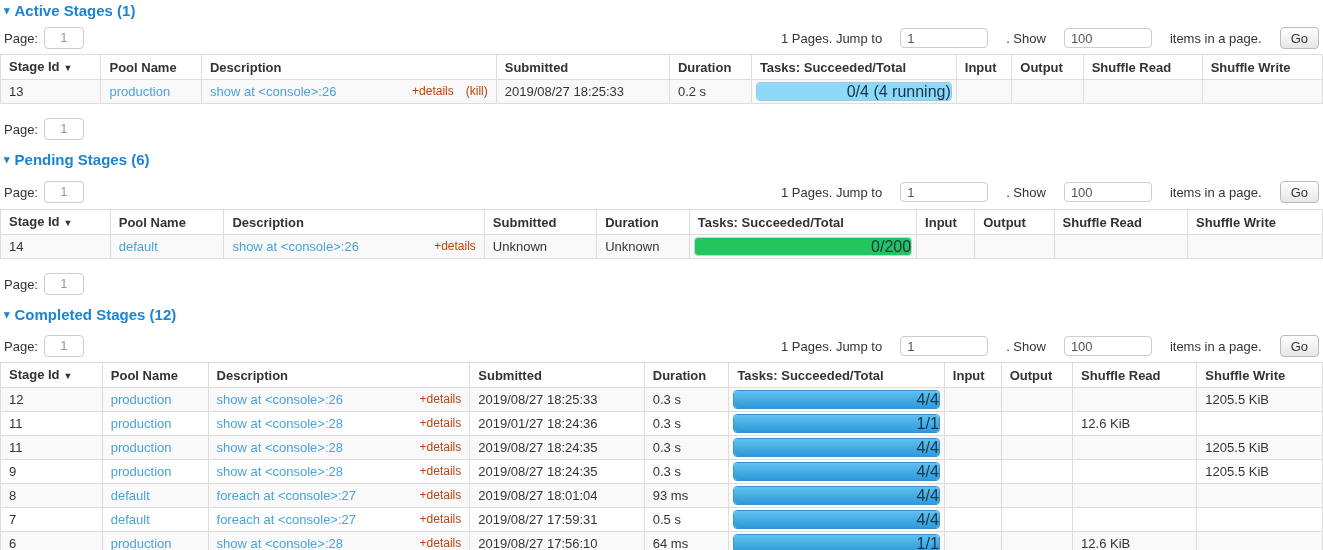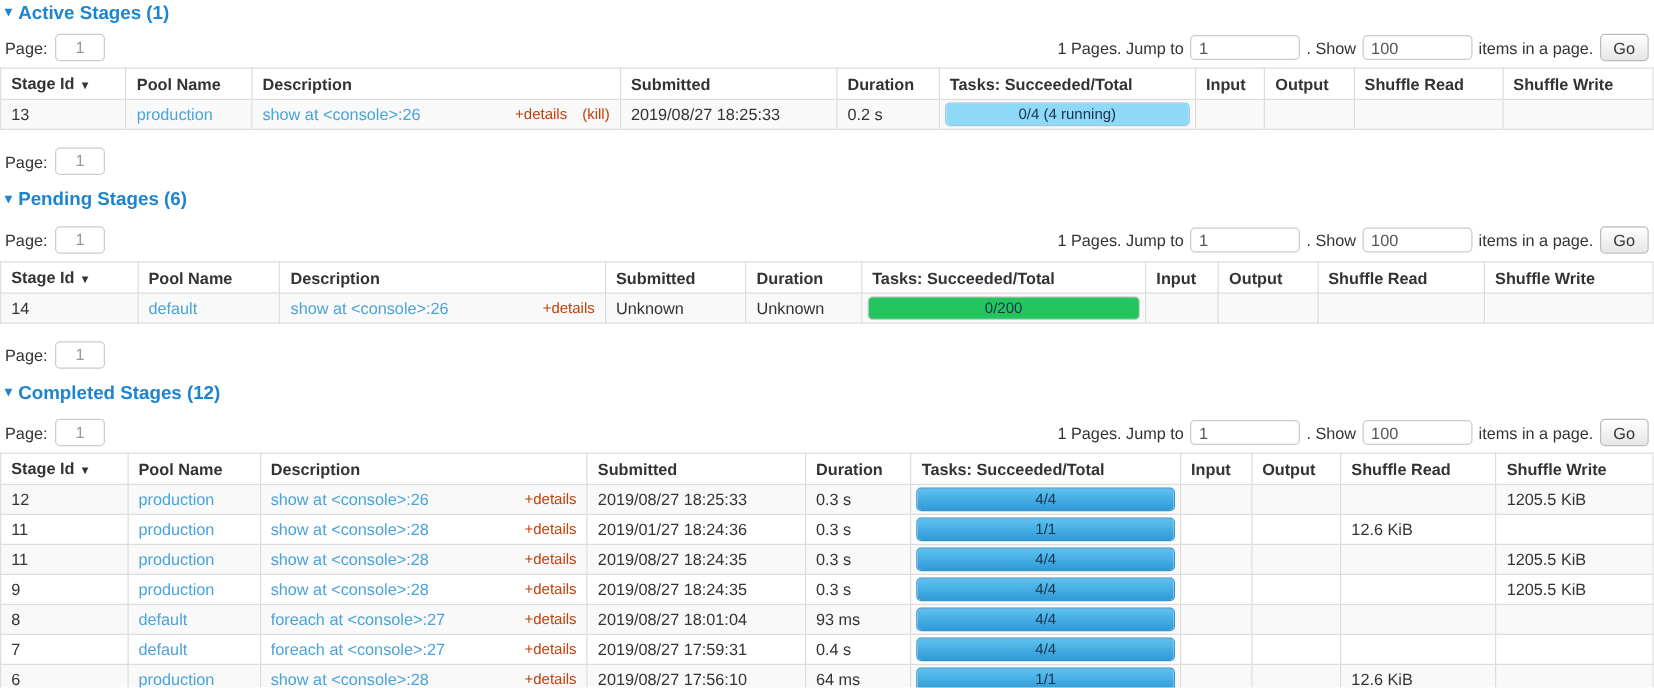--- a/index.html
+++ b/index.html
@@ -21,21 +21,21 @@
   .pager-row { display:flex; justify-content:space-between; align-items:flex-start;
     height:22px; margin:0 4px 5px 4px; }
   .sec-1 .pager-row.top { margin-bottom:6px; }
   .pager-row.bottom { margin-top:14px; margin-bottom:0; }
   .pager-left { display:flex; align-items:center; gap:6px; }
   .page-box {
     display:inline-block; width:38px; height:20px; line-height:20px;
     text-align:center; border:1px solid #ccc; border-radius:4px; color:#999;
     background:#fff;
   }
-  .pager-right { display:flex; align-items:center; gap:5px; color:#333; }
+  .pager-right { display:flex; align-items:center; gap:18px; color:#333; }
   .pager-right input {
     width:88px; height:20px; box-sizing:border-box; border:1px solid #ccc;
     border-radius:4px; padding:1px 6px; font-size:13px; color:#555;
     font-family:"Liberation Sans",sans-serif;
   }
   .go-btn {
     height:22px; padding:1px 10px; font-size:13px; color:#333;
     background:linear-gradient(#ffffff,#e6e6e6); border:1px solid #bbb;
     border-radius:4px; cursor:pointer; font-family:"Liberation Sans",sans-serif;
   }
@@ -58,22 +58,22 @@
 
   td.c-tasks { padding:2px 4px; }
   .progress { position:relative; height:17px; border:1px solid #9bc9dd;
     border-radius:4px; background:#f3f3f3; overflow:hidden; }
   .progress.none { border-color:#cfcfcf; background:#22c55e; }
   .progress.done { border-color:#3a93cc; }
   .progress .bar { position:absolute; inset:0; width:100%; border-radius:3px; }
   .progress.running .bar { background:var(--run,#8ED8F8); }
   .progress.done .bar {
     background:linear-gradient(to bottom, var(--done1,#5ec2f0), var(--done2,#2f9ad8)); }
-  .plabel { position:absolute; left:0; right:0; top:0; text-align:center;
-    font-size:12px; line-height:17px; color:#16344a; z-index:2; }
+  .plabel { position:absolute; left:0; right:0; top:0; text-align:right;
+    font-size:16px; line-height:17px; color:#16344a; z-index:2; }
 </style>
 </head>
 <body>
 
 <div class="page">
 
   <div class="section sec-0">
     <h4 class="section-title">
       <span class="arrow">▾</span>
       <span>Active Stages (1)</span>
@@ -407,21 +407,21 @@
             <td class="c-pool"><a class="lnk">default</a></td>
             <td class="c-desc">
               <div class="desc-wrap">
                 <a class="lnk">foreach at &lt;console&gt;:27</a>
                 <span class="desc-right">
                   <span>+details</span>
                 </span>
               </div>
             </td>
             <td class="c-sub">2019/08/27 17:59:31</td>
-            <td class="c-dur">0.4 s</td>
+            <td class="c-dur">0.5 s</td>
             <td class="c-tasks">
               <div class="progress done">
                 <div class="bar"></div>
                 <span class="plabel">4/4</span>
               </div>
             </td>
             <td class="c-in"></td>
             <td class="c-out"></td>
             <td class="c-sr"></td>
             <td class="c-sw"></td>

